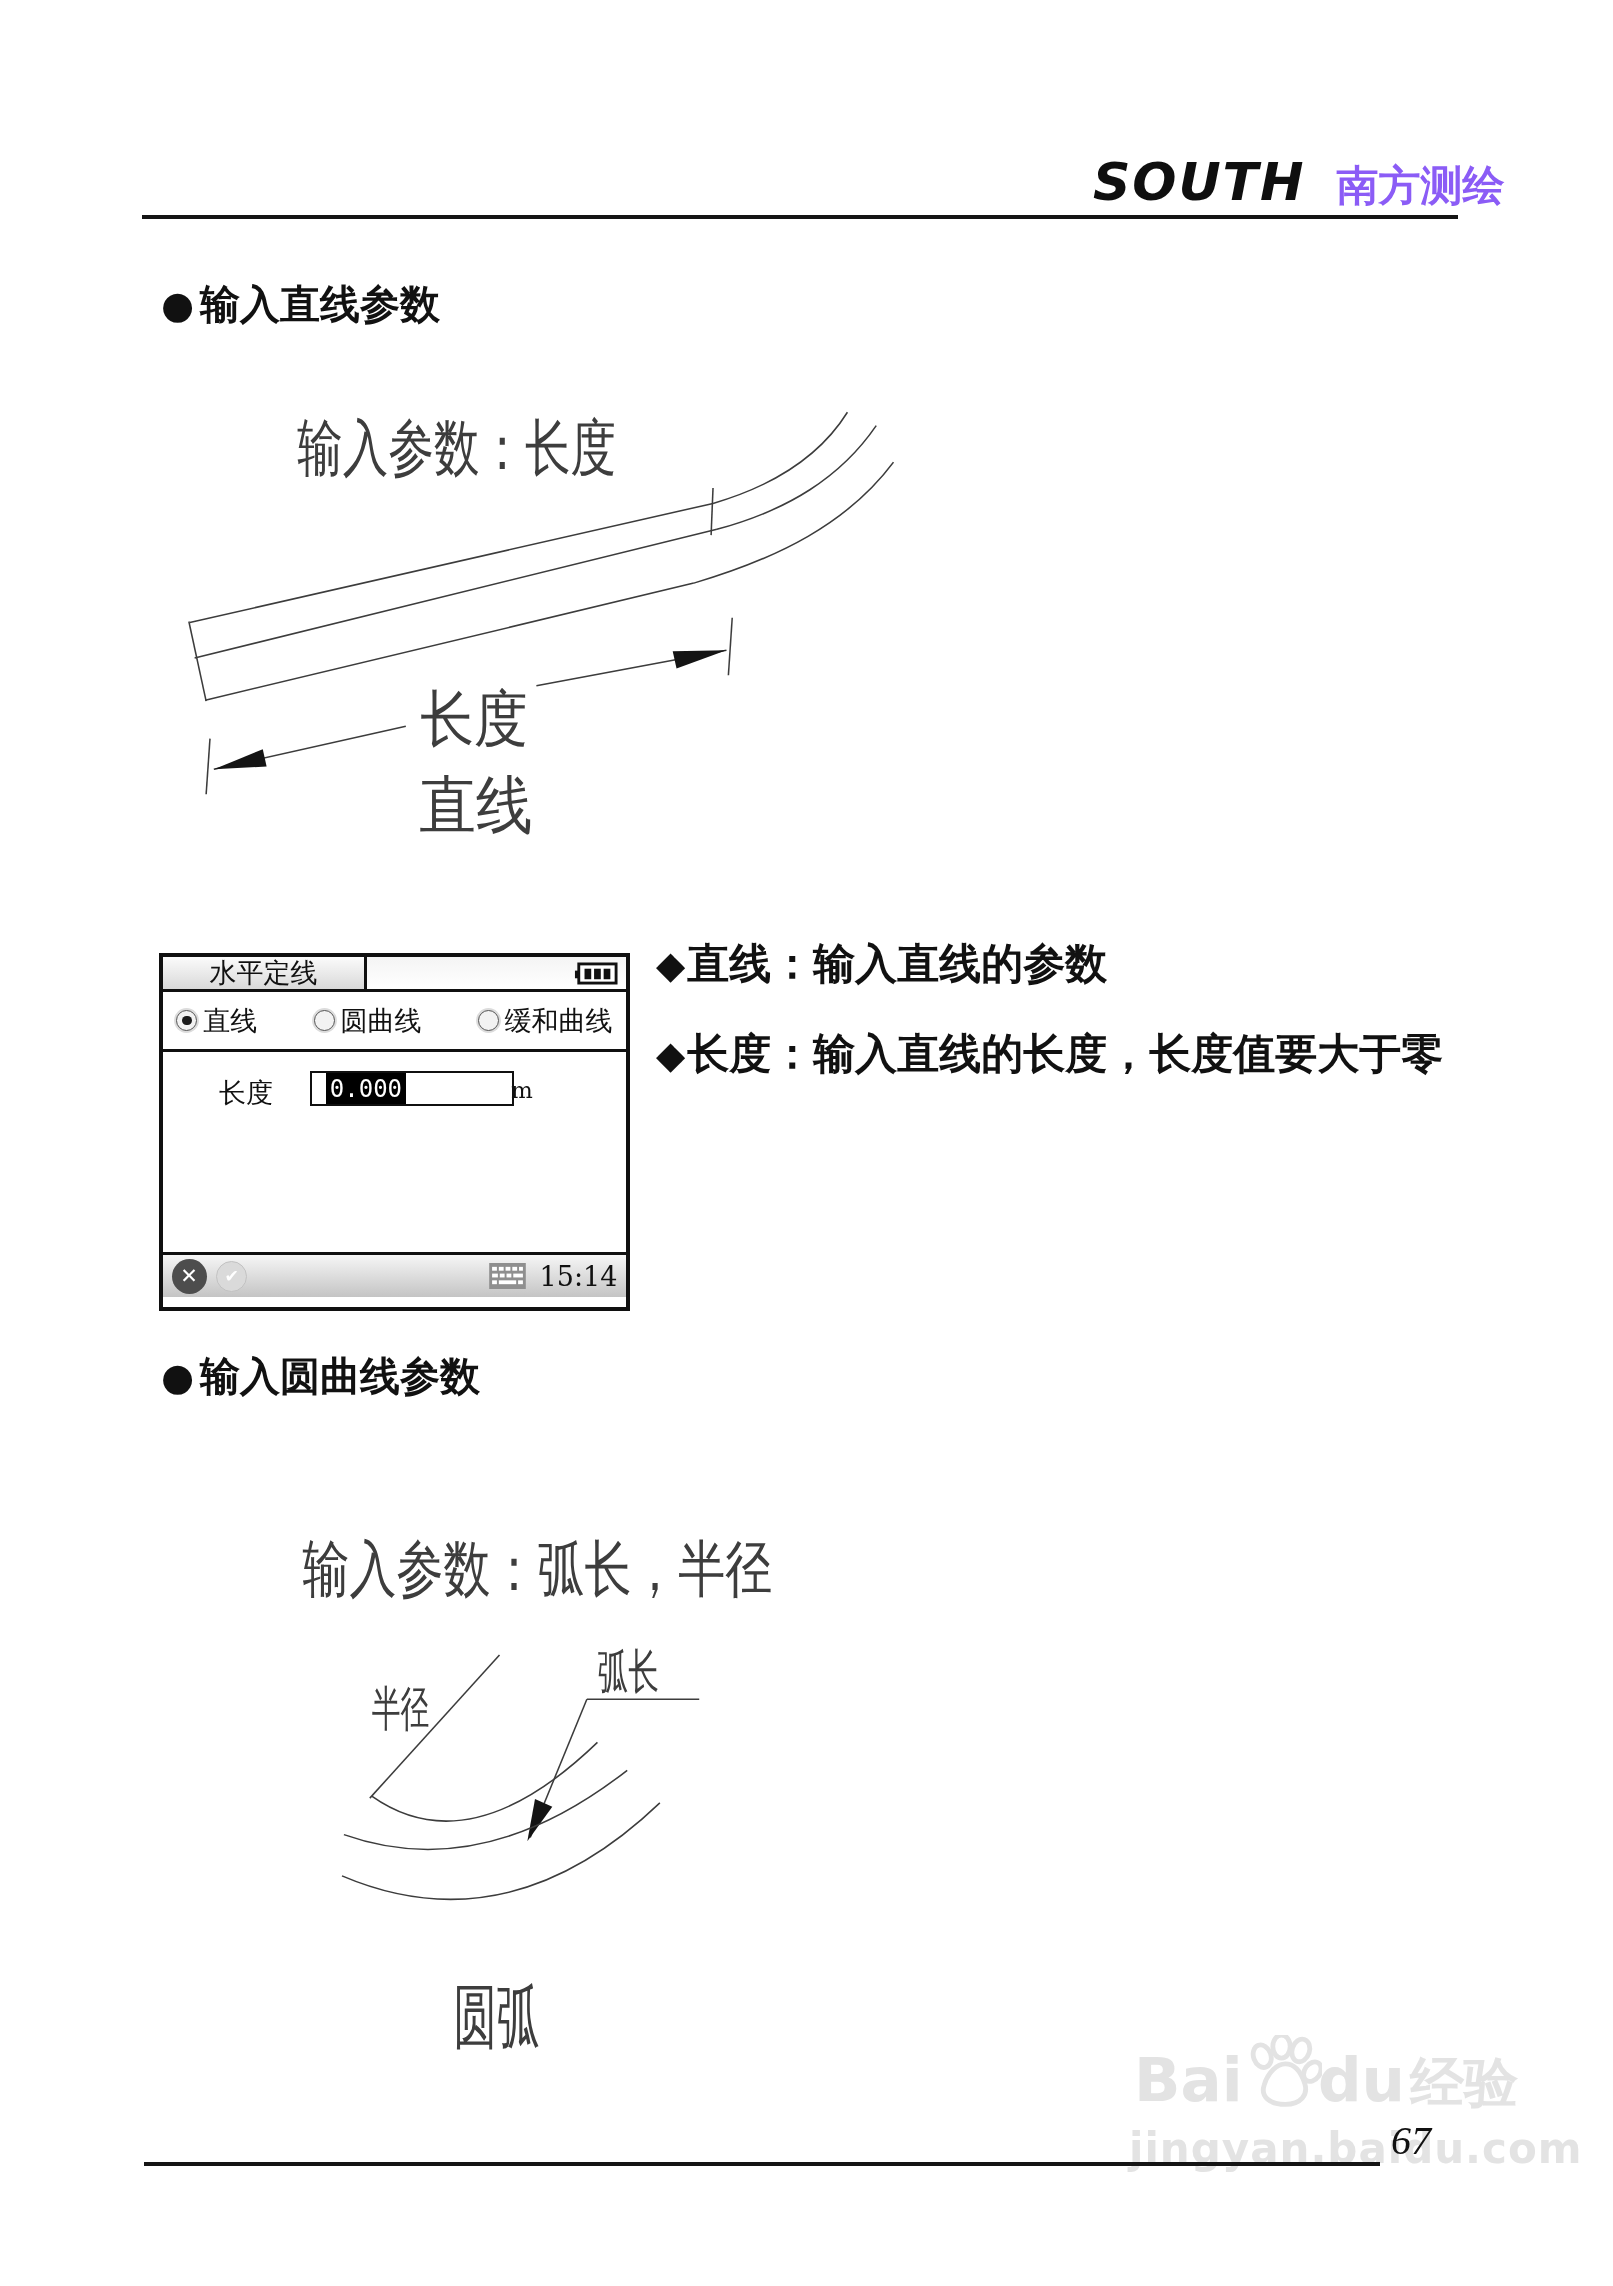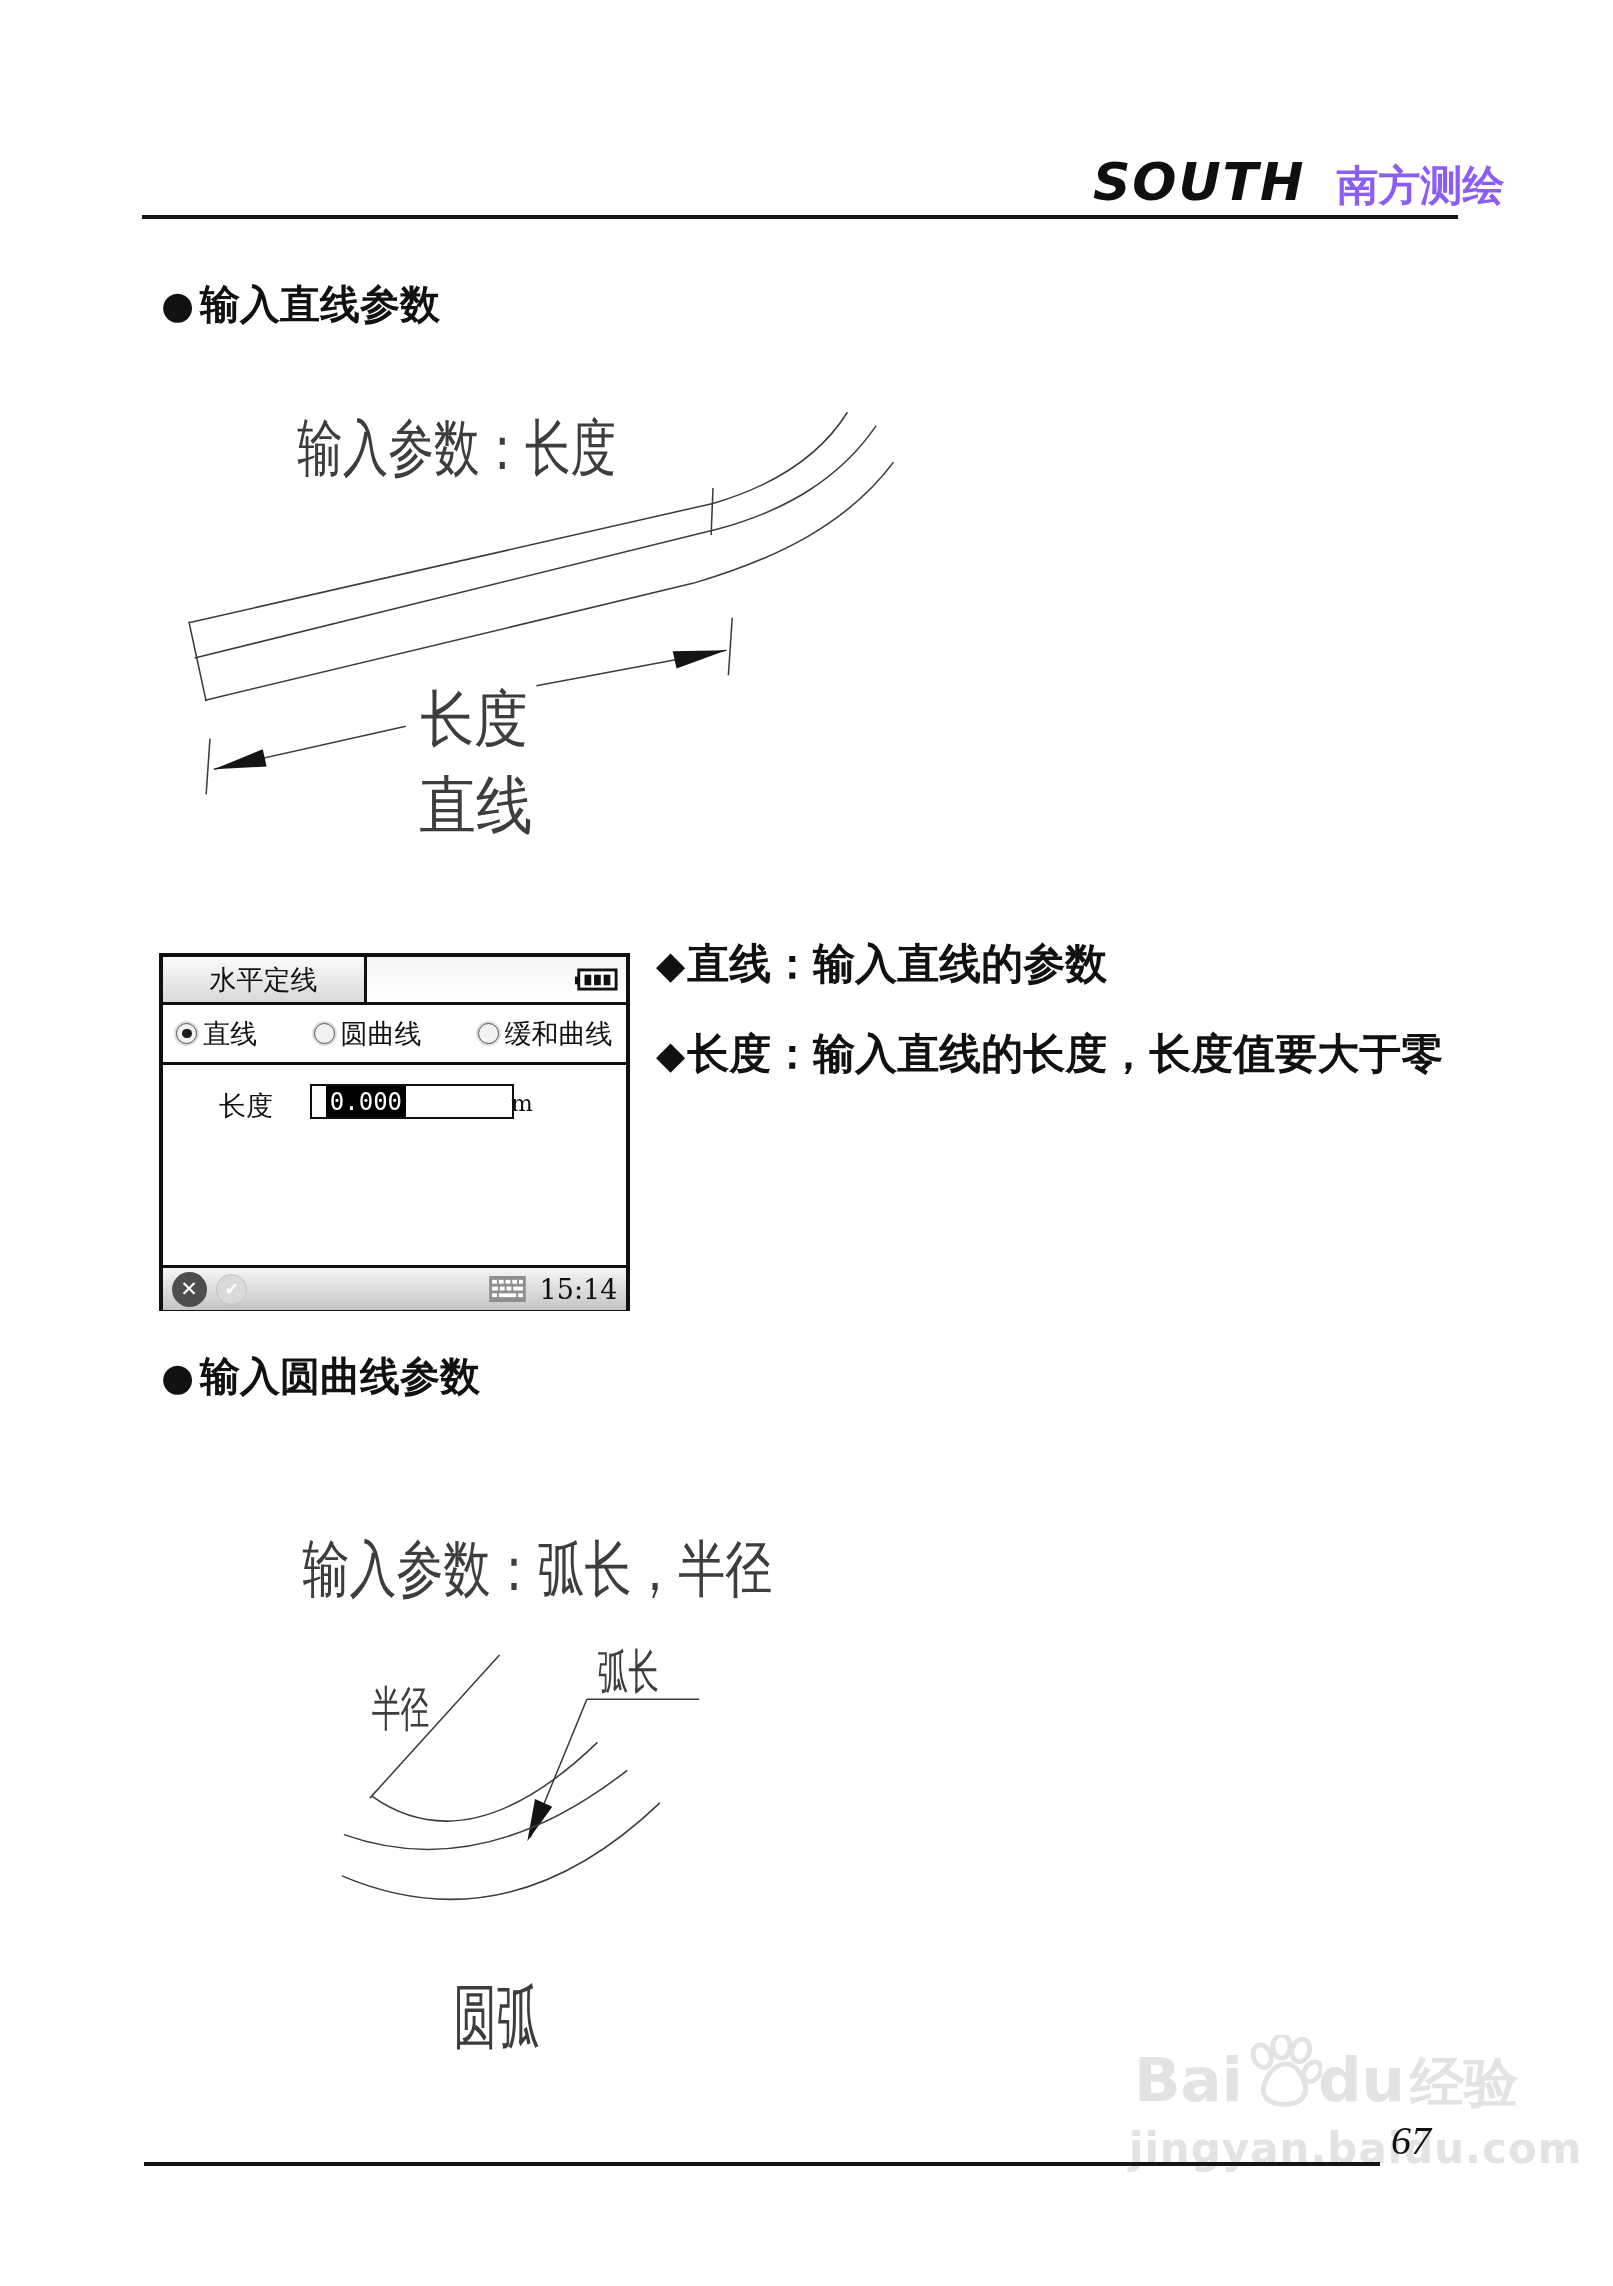--- a/index.html
+++ b/index.html
@@ -29,21 +29,21 @@
   .sk1{left:125px;top:370px;}
   .sk2{left:269px;top:1484px;}
   .sketch text{font-family:"DejaVu Sans",sans-serif;fill:#3d3d3d;}
   .sketch path,.sketch line{stroke:#3c3c3c;stroke-width:1.6;fill:none;}
   .sketch polygon{fill:#141414;stroke:none;}
 
   
   .device{position:absolute;left:159px;top:953px;width:471px;height:358px;
           border:4.8px solid #101010;box-sizing:border-box;background:#fff;
           font-family:"DejaVu Sans",sans-serif;}
-  .titlebar{height:48px;display:flex;border-bottom:3.8px solid #101010;box-sizing:border-box;font-family:Liberation Mono, monospace;}
+  .titlebar{height:35px;display:flex;border-bottom:3.8px solid #101010;box-sizing:border-box;font-family:Liberation Mono, monospace;}
   .title-tab{width:204px;border-right:3.8px solid #101010;box-sizing:border-box;
              background:linear-gradient(#fbfbfb,#d9d9d9);display:flex;align-items:center;
              justify-content:center;font-size:27px;}
   .title-right{flex:1;display:flex;align-items:center;justify-content:flex-end;
                padding-right:7.7px;background:linear-gradient(#f4f4f4,#ffffff);}
   .radiorow{height:60px;display:flex;align-items:center;border-bottom:3.8px solid #101010;
             box-sizing:border-box;padding:0 13.4px;justify-content:space-between;}
   .radio-item{display:flex;align-items:center;gap:5.8px;font-size:27px;}
   .radio{width:19px;height:19px;border-radius:50%;border:1.9px solid #555;background:#f2f2f2;
          box-shadow:0 0 0 1.9px #dcdcdc;position:relative;flex:0 0 auto;}

